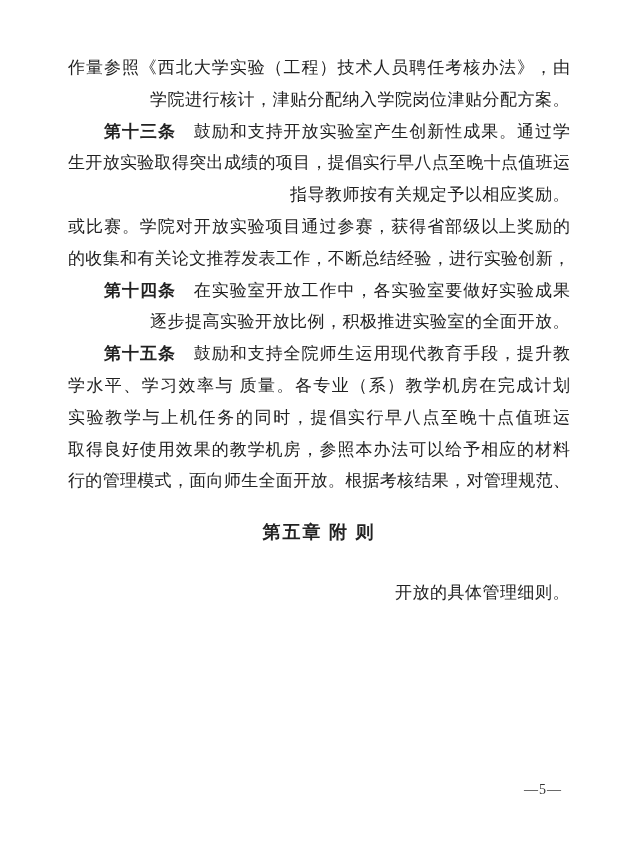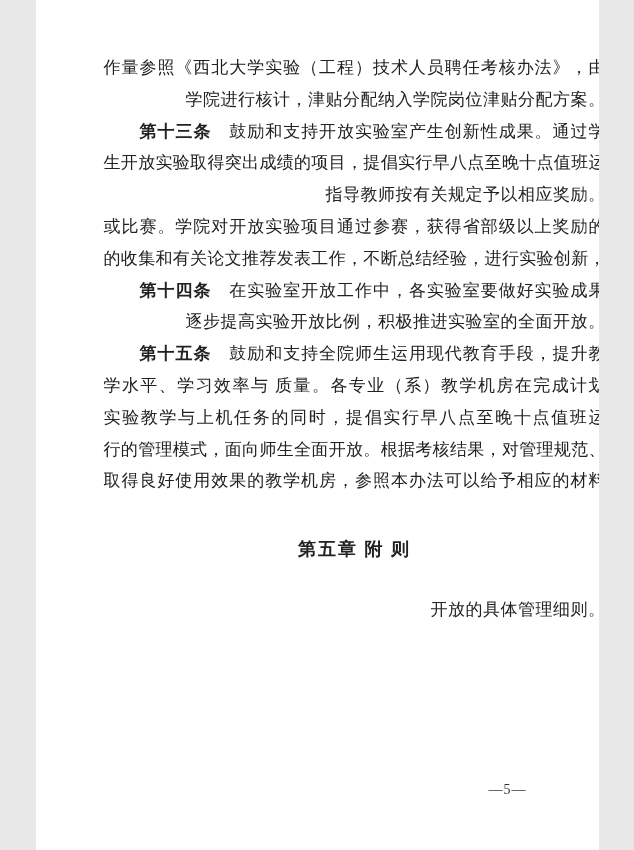--- a/index.html
+++ b/index.html
@@ -3,21 +3,21 @@
 <meta charset="utf-8">
 <title>Document Page</title>
 <style>
   html, body {
     margin: 0;
     padding: 0;
     background: #e8e8e8;
   }
   .page {
     position: relative;
-    width: 563px;
+    width: 634px;
     height: 850px;
     margin: 0 auto;
     background: #ffffff;
     font-family: "Liberation Serif", "DejaVu Serif", serif;
     color: #222222;
     overflow: hidden;
   }
   .doc-body {
     position: absolute;
     left: 68px;
@@ -35,21 +35,21 @@
   .line.justify {
     white-space: normal;
     text-align: justify;
     text-align-last: justify;
     letter-spacing: 0;
   }
   .line.indent {
     text-indent: 36px;
   }
   .line.heading {
-    margin-top: 37px;
+    margin-top: 20px;
     margin-bottom: 28px;
     text-align: center;
     font-weight: bold;
     font-size: 18px;
     letter-spacing: 2px;
     white-space: nowrap;
   }
   .bold {
     font-weight: bold;
   }
@@ -72,19 +72,19 @@
       <div class="line indent justify"><span class="bold">第十三条</span><span>　鼓励和支持开放实验室产生创新性成果。通过学</span></div>
       <div class="line justify"><span>生开放实验取得突出成绩的项目，提倡实行早八点至晚十点值班运</span></div>
       <div class="line"><span>指导教师按有关规定予以相应奖励。</span></div>
       <div class="line justify"><span>或比赛。学院对开放实验项目通过参赛，获得省部级以上奖励的</span></div>
       <div class="line justify"><span>的收集和有关论文推荐发表工作，不断总结经验，进行实验创新，</span></div>
       <div class="line indent justify"><span class="bold">第十四条</span><span>　在实验室开放工作中，各实验室要做好实验成果</span></div>
       <div class="line"><span>逐步提高实验开放比例，积极推进实验室的全面开放。</span></div>
       <div class="line indent justify"><span class="bold">第十五条</span><span>　鼓励和支持全院师生运用现代教育手段，提升教</span></div>
       <div class="line justify"><span>学水平、学习效率与 质量。各专业（系）教学机房在完成计划</span></div>
       <div class="line justify"><span>实验教学与上机任务的同时，提倡实行早八点至晚十点值班运</span></div>
+      <div class="line justify"><span>取得良好使用效果的教学机房，参照本办法可以给予相应的材料</span></div>
       <div class="line justify"><span>行的管理模式，面向师生全面开放。根据考核结果，对管理规范、</span></div>
-      <div class="line justify"><span>取得良好使用效果的教学机房，参照本办法可以给予相应的材料</span></div>
       <div class="line heading"><span class="bold">第五章 附 则</span></div>
       <div class="line"><span>开放的具体管理细则。</span></div>
     </div>
   <div class="pagenum">—5—</div>
 </div>
 
 </body></html>

